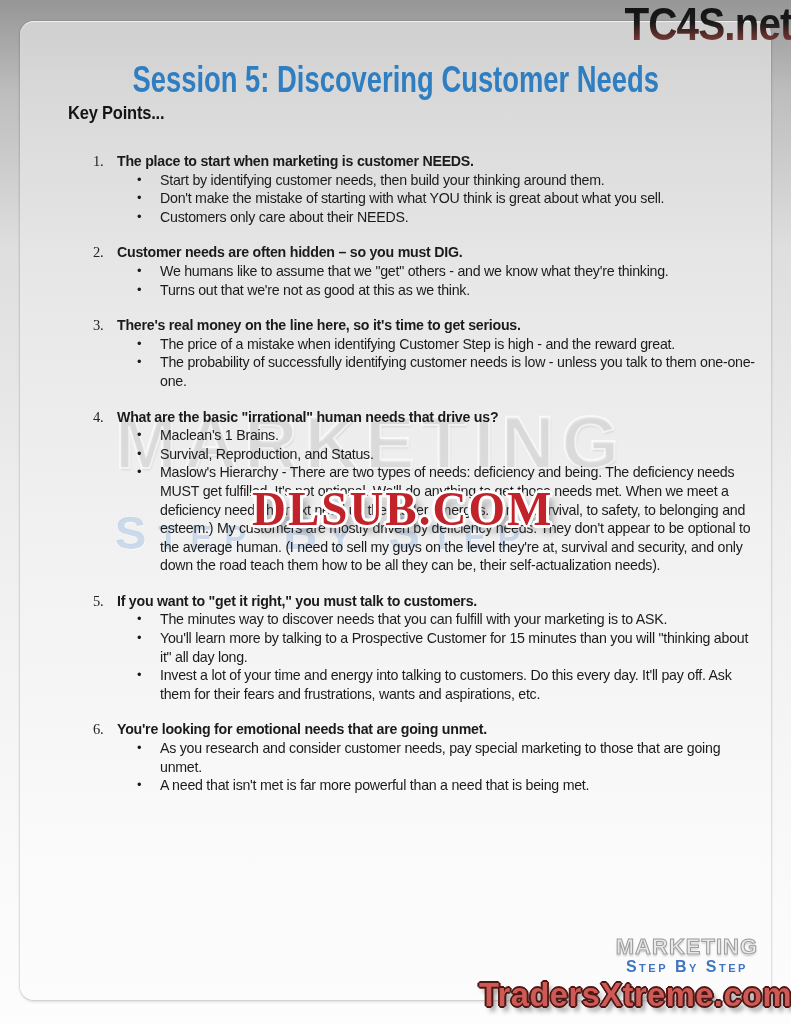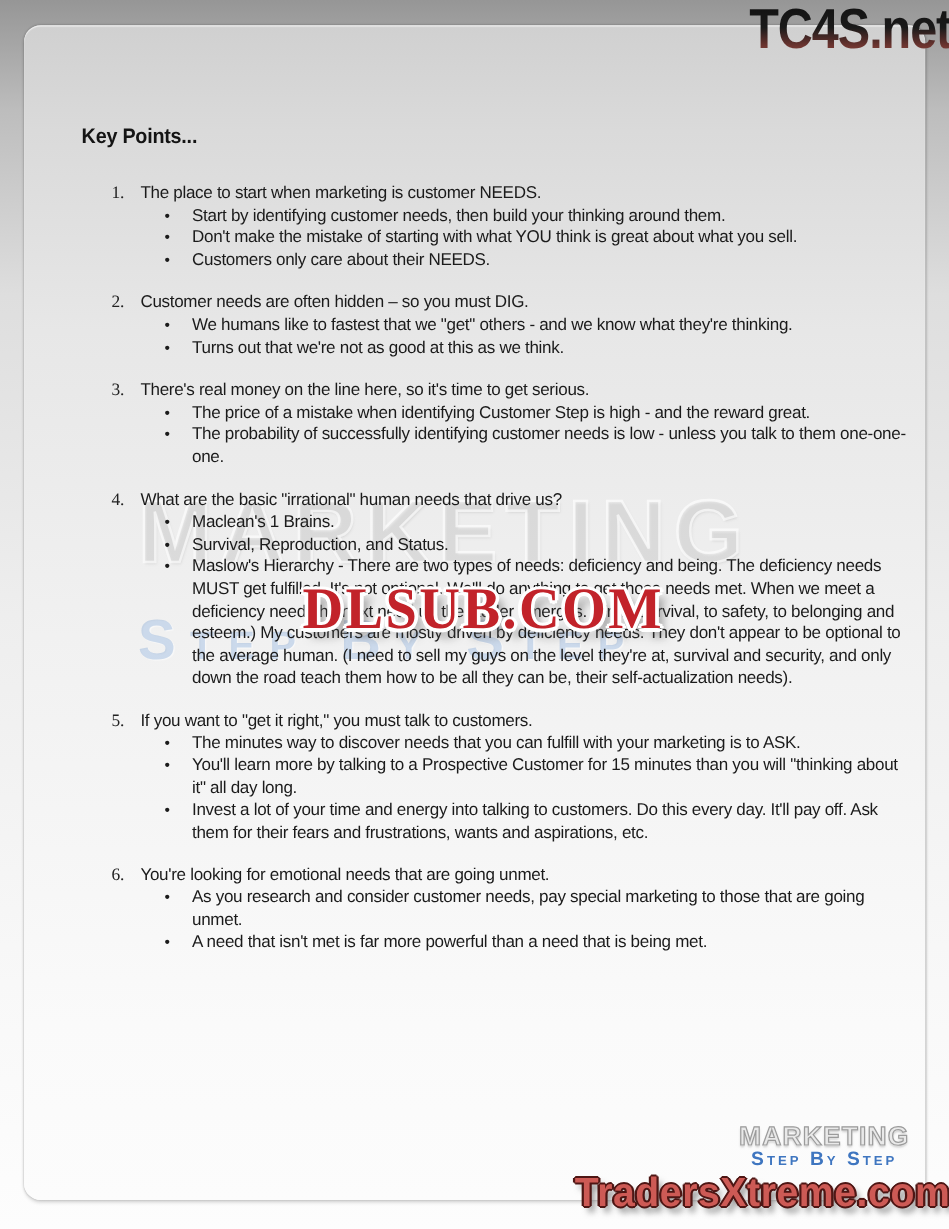--- a/index.html
+++ b/index.html
@@ -16,21 +16,21 @@
   .title-wrap{position:absolute;left:0;top:40px;width:751px;text-align:center;z-index:2;}
   .title{
     display:inline-block;font-weight:700;font-size:37px;line-height:38px;letter-spacing:0px;
     color:#2e7ec1;transform:scaleX(0.74);transform-origin:50% 50%;white-space:nowrap;
   }
   .keypoints{position:absolute;left:48px;top:82px;font-size:17.5px;font-weight:700;color:#141414;z-index:2;letter-spacing:-0.2px;transform:scaleX(.94);transform-origin:left;}
   .list{position:absolute;left:73px;top:131px;right:16px;z-index:2;color:#1b1b1b;font-size:14.2px;line-height:18.6px;letter-spacing:-0.25px;}
   .item{margin-bottom:17px;}
   .ihead{display:flex;}
   .num{width:24px;flex:0 0 24px;font-family:"Liberation Serif",serif;font-size:14.5px;color:#222;}
-  .itext{flex:1;}
+  .itext{flex:1;font-weight:bold;}
   .bullets{margin-left:24px;}
   .b{display:flex;padding-left:20px;}
   .dot{width:23px;flex:0 0 23px;font-size:13px;color:#1b1b1b;}
   .btext{flex:1;white-space:pre-line;}
 
   
   .tc4s{
     position:absolute;top:0px;right:-2px;z-index:6;font-weight:700;font-size:47px;line-height:48px;
     letter-spacing:-1px;transform:scaleX(0.86);transform-origin:right top;white-space:nowrap;
     background:linear-gradient(180deg,#101010 0%,#1a1a1a 48%,#6e3530 80%,#8a4a42 100%);
@@ -75,20 +75,23 @@
       -1px -1px 0 #4e1614, 1px -1px 0 #4e1614, -1px 1px 0 #4e1614, 1px 1px 0 #4e1614,
       4px 5px 5px rgba(110,110,110,0.8);
     transform:scaleX(0.96);transform-origin:left;
   }
 </style>
 </head>
 <body>
 
 <div class="page">
 
+  <div class="title-wrap">
+    <span class="title">Session 5: Discovering Customer Needs</span>
+  </div>
 
   <div class="keypoints">Key Points...</div>
 
   <div class="ghost-m">MARKETING</div>
   <div class="ghost-s">Step By Step</div>
 
   <div class="list">
 
     <div class="item">
       <div class="ihead">
@@ -112,21 +115,21 @@
     </div>
 
     <div class="item">
       <div class="ihead">
         <span class="num">2.</span>
         <span class="itext">Customer needs are often hidden – so you must DIG.</span>
       </div>
       <div class="bullets">
         <div class="b">
             <span class="dot">•</span>
-            <span class="btext">We humans like to fastest that we "get" others - and we know what they're thinking.</span>
+            <span class="btext">We humans like to assume that we "get" others - and we know what they're thinking.</span>
           </div>
         <div class="b">
             <span class="dot">•</span>
             <span class="btext">Turns out that we're not as good at this as we think.</span>
           </div>
       </div>
     </div>
 
     <div class="item">
       <div class="ihead">

